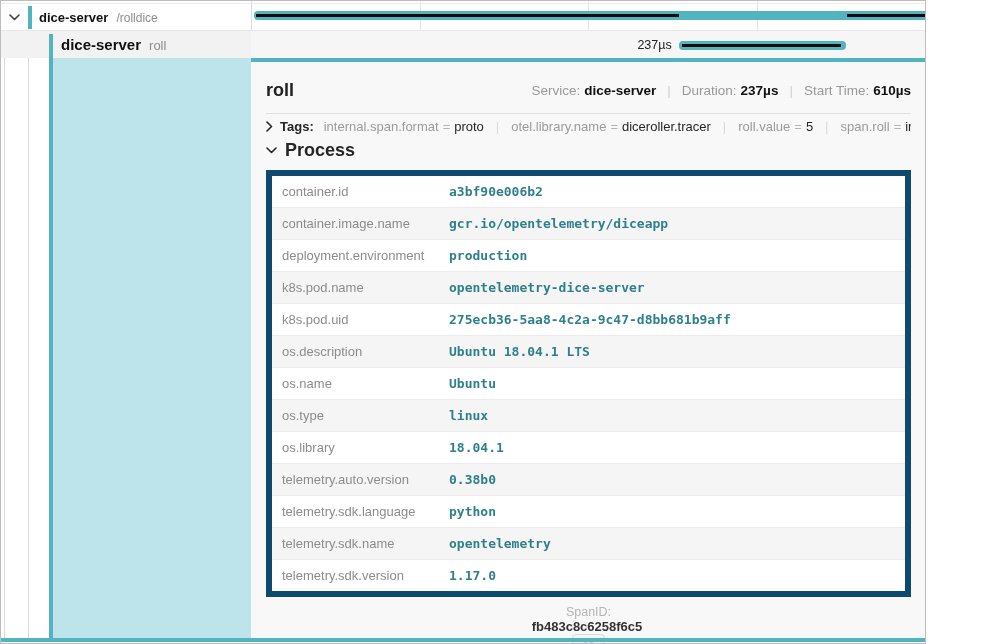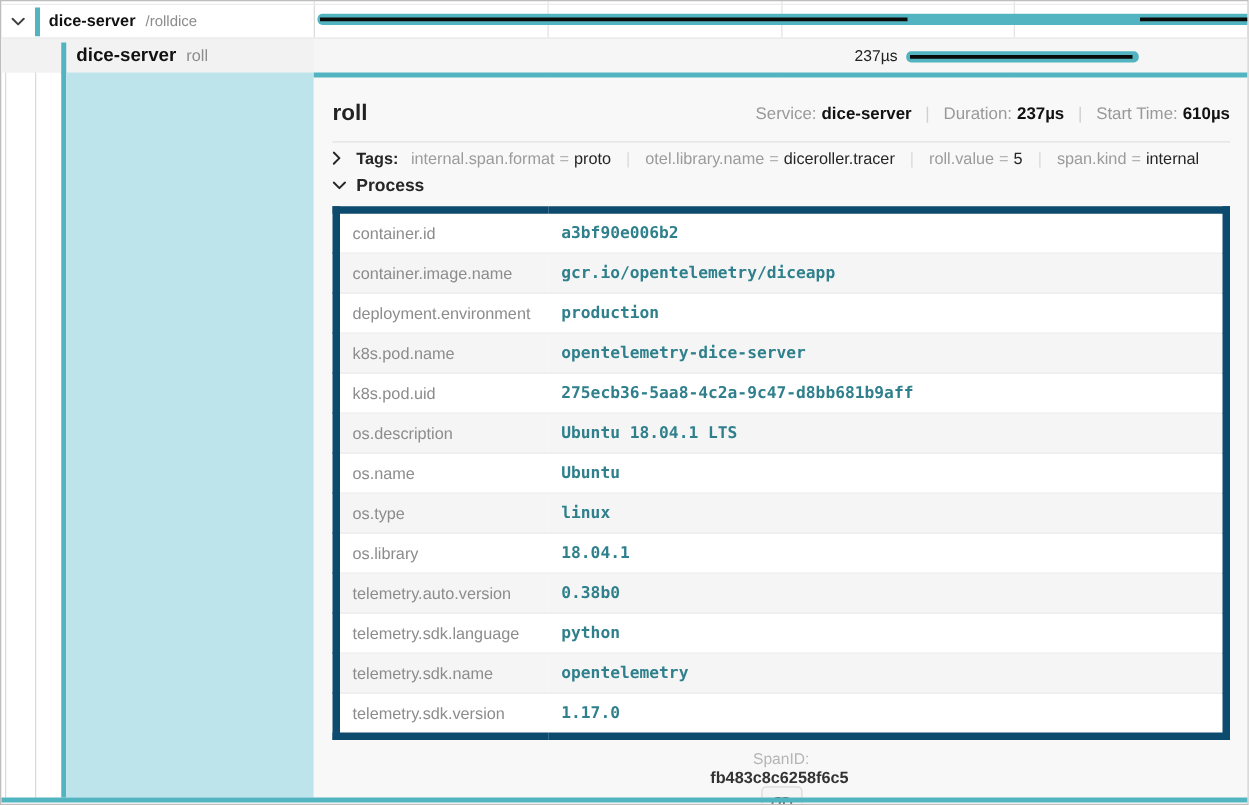--- a/index.html
+++ b/index.html
@@ -1,19 +1,19 @@
 <!DOCTYPE html>
 <html><head>
 <meta charset="utf-8">
 <style>
   * { margin: 0; padding: 0; box-sizing: border-box; }
   html, body { background: #ffffff; }
   .app {
     position: relative;
-    width: 999px; height: 644px;
+    width: 926px; height: 644px;
     border: 1px solid #bdbdbd;
     background: #ffffff;
     font-family: "Liberation Sans", sans-serif;
     overflow: hidden;
     padding-left: 16px;
   }
 
   
   .rows-area { position: absolute; left: 0; top: 0; right: 0; height: 57px; }
   .gridline { position: absolute; top: 0; height: 57px; width: 1px; background: #e4e4e4; }
@@ -68,21 +68,21 @@
   .head-divider { border-top: 1px solid #e0e0e0; }
 
   .tags-line { display: flex; align-items: center; padding: 12px 0 10px; font-size: 13px; white-space: nowrap; overflow: hidden; }
   .sect-chevron { display: inline-flex; width: 12px; margin-right: 7px; }
   .sect-label { font-weight: 700; color: #262626; margin-right: 10px; }
   .tag-key { color: #9b9b9b; text-align: right; }
   .tag-eq { color: #b3b3b3; margin: 0 4px; }
   .tag-val { color: #262626; }
   .tag-sep { color: #d9d9d9; margin: 0 12px; }
 
-  .proc-line { display: flex; align-items: center; padding: 4px 0 9px; font-size: 14px; }
+  .proc-line { display: flex; align-items: center; padding: 4px 0 9px; font-size: 18px; }
 
   .kv-table { width: 100%; border-collapse: collapse; background: #fff; border: 6px solid #0c4a6e; }
   .kv-table tr { border-bottom: 1px solid #ececec; }
   .kv-table tr:nth-child(even) { background: #f5f5f5; }
   .kv-table td { padding: 8px 10px; font-size: 13px; vertical-align: top; }
   .kv-key { width: 170px; color: #8c8c8c; }
   .kv-val { font-family: "DejaVu Sans Mono", monospace; font-size: 12px; color: #2f808c; font-weight: 600; }
 
   .panel-footer { margin-top: auto; display: flex; justify-content: flex-end; align-items: center; padding: 8px 0 9px; flex-direction: column; }
   .sid-label { font-size: 12.5px; color: #b5b5b5; }
@@ -159,21 +159,21 @@
               <polyline points="1,1 5.5,5.5 1,10" fill="none" stroke="#262626" stroke-width="1.6" stroke-linecap="round" stroke-linejoin="round"></polyline>
             </svg>
         </span>
         <span class="sect-label">Tags:</span>
         <span class="tag-item"><span class="tag-key">internal.span.format</span><span class="tag-eq">=</span><span class="tag-val">proto</span></span>
         <span class="tag-sep">|</span>
         <span class="tag-item"><span class="tag-key">otel.library.name</span><span class="tag-eq">=</span><span class="tag-val">diceroller.tracer</span></span>
         <span class="tag-sep">|</span>
         <span class="tag-item"><span class="tag-key">roll.value</span><span class="tag-eq">=</span><span class="tag-val">5</span></span>
         <span class="tag-sep">|</span>
-        <span class="tag-item"><span class="tag-key">span.kind</span><span class="tag-eq">=</span><span class="tag-val">internal</span></span>
+        <span class="tag-item"><span class="tag-key">span.roll</span><span class="tag-eq">=</span><span class="tag-val">internal</span></span>
       </div>
 
       <div class="proc-line">
         <span class="sect-chevron">
           <svg width="11" height="7" viewBox="0 0 11 7">
               <polyline points="1,1 5.5,5.5 10,1" fill="none" stroke="#262626" stroke-width="1.6" stroke-linecap="round" stroke-linejoin="round"></polyline>
             </svg>
         </span>
         <span class="sect-label">Process</span>
       </div>

